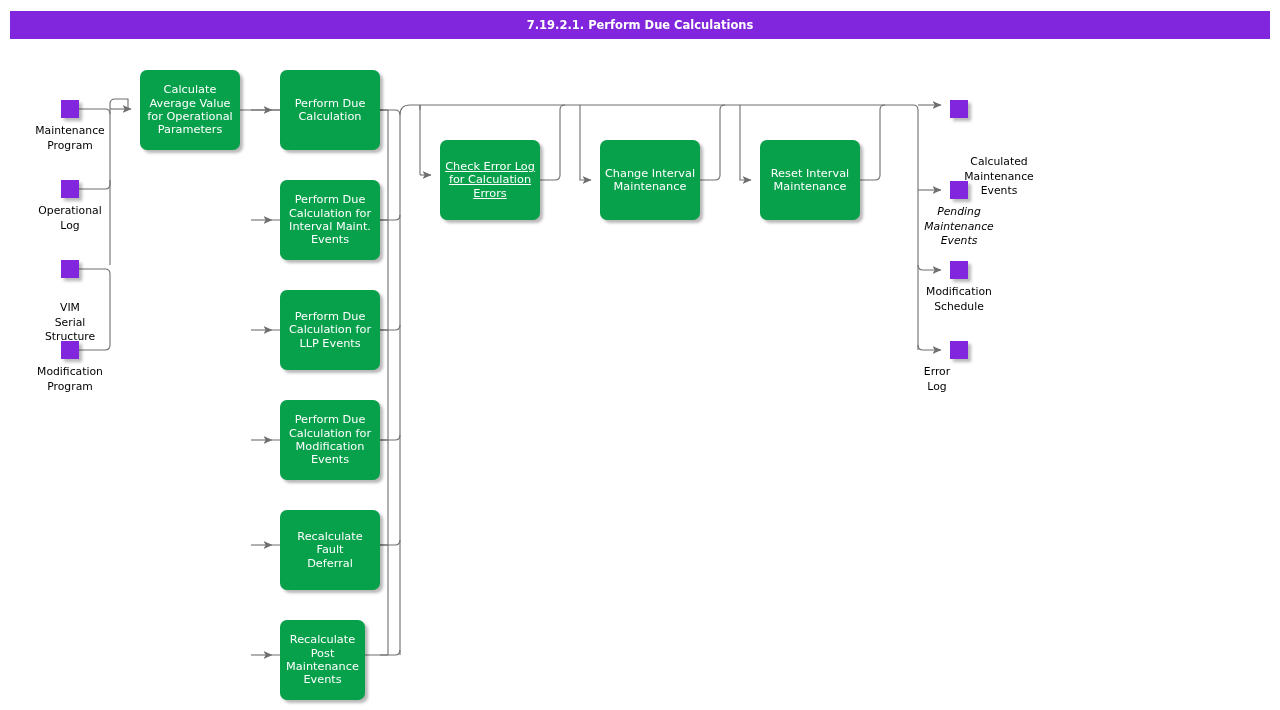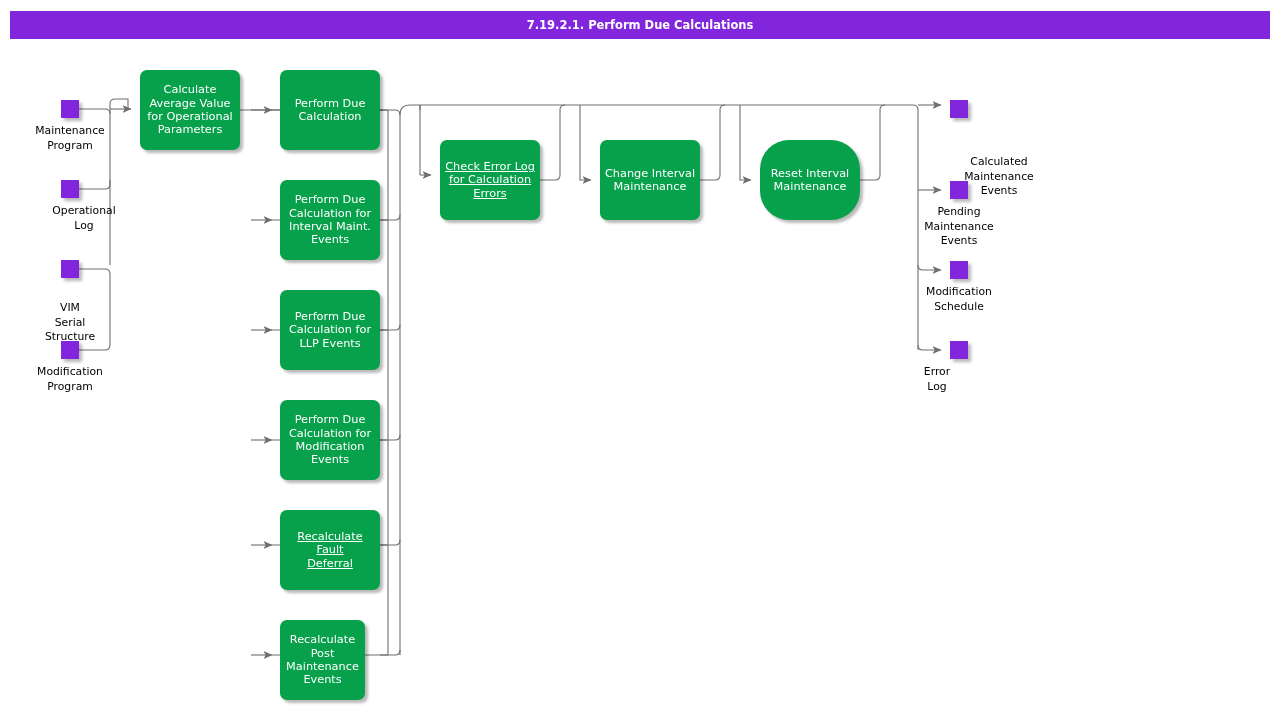--- a/index.html
+++ b/index.html
@@ -151,21 +151,21 @@
       <path d="M918,265 Q918,270 923,270 L941,270" marker-end="url(#arw)"></path>
       <path d="M918,345 Q918,350 923,350 L941,350" marker-end="url(#arw)"></path>
     </g>
   </svg>
 
   <div class="term" style="left:61px; top:100px;"></div>
   <div class="term-label" style="left:10px; top:124px; width:120px;">Maintenance
 Program</div>
 
   <div class="term" style="left:61px; top:180px;"></div>
-  <div class="term-label" style="left:24px; top:204px; width:120px;">Operational
+  <div class="term-label" style="left:10px; top:204px; width:120px;">Operational
 Log</div>
 
   <div class="term" style="left:61px; top:260px;"></div>
   <div class="term-label" style="left:10px; top:284px; width:120px;margin-top:17px;">VIM
 Serial
 Structure</div>
 
   <div class="term" style="left:61px; top:341px;"></div>
   <div class="term-label" style="left:10px; top:365px; width:120px;">Modification
 Program</div>
@@ -191,49 +191,49 @@
 Calculation for
 LLP Events</span>
   </div>
   <div class="proc" style="left:280px; top:400px; width:100px; height:80px;">
     <span class="proc-label">Perform Due
 Calculation for
 Modification
 Events</span>
   </div>
   <div class="proc" style="left:280px; top:510px; width:100px; height:80px;">
-    <span class="proc-label" style="width:116px;text-decoration:underline;">Recalculate Fault
+    <span class="proc-label" style="width:116px;">Recalculate Fault
 Deferral</span>
   </div>
   <div class="proc" style="left:280px; top:620px; width:85px; height:80px;">
     <span class="proc-label" style="width:116px;">Recalculate Post
 Maintenance
 Events</span>
   </div>
   <div class="proc" style="left:440px; top:140px; width:100px; height:80px;">
     <span class="proc-label" style="width:110px;text-decoration:underline;">Check Error Log
 for Calculation
 Errors</span>
   </div>
   <div class="proc" style="left:600px; top:140px; width:100px; height:80px;">
     <span class="proc-label" style="width:112px;">Change Interval
 Maintenance</span>
   </div>
-  <div class="proc" style="left:760px; top:140px; width:100px; height:80px;border-radius:29px;">
+  <div class="proc" style="left:760px; top:140px; width:100px; height:80px;">
     <span class="proc-label" style="width:106px;">Reset Interval
 Maintenance</span>
   </div>
 
   <div class="term" style="left:950px; top:100px;"></div>
   <div class="term-label" style="left:939px; top:124px; width:120px;margin-top:31px;">Calculated
 Maintenance
 Events</div>
 
   <div class="term" style="left:950px; top:181px;"></div>
-  <div class="term-label" style="left:899px; top:205px; width:120px;">Pending
+  <div class="term-label" style="left:899px; top:205px; width:120px;font-style:italic;">Pending
 Maintenance
 Events</div>
 
   <div class="term" style="left:950px; top:261px;"></div>
   <div class="term-label" style="left:899px; top:285px; width:120px;">Modification
 Schedule</div>
 
   <div class="term" style="left:950px; top:341px;"></div>
   <div class="term-label" style="left:877px; top:365px; width:120px;">Error
 Log</div>

